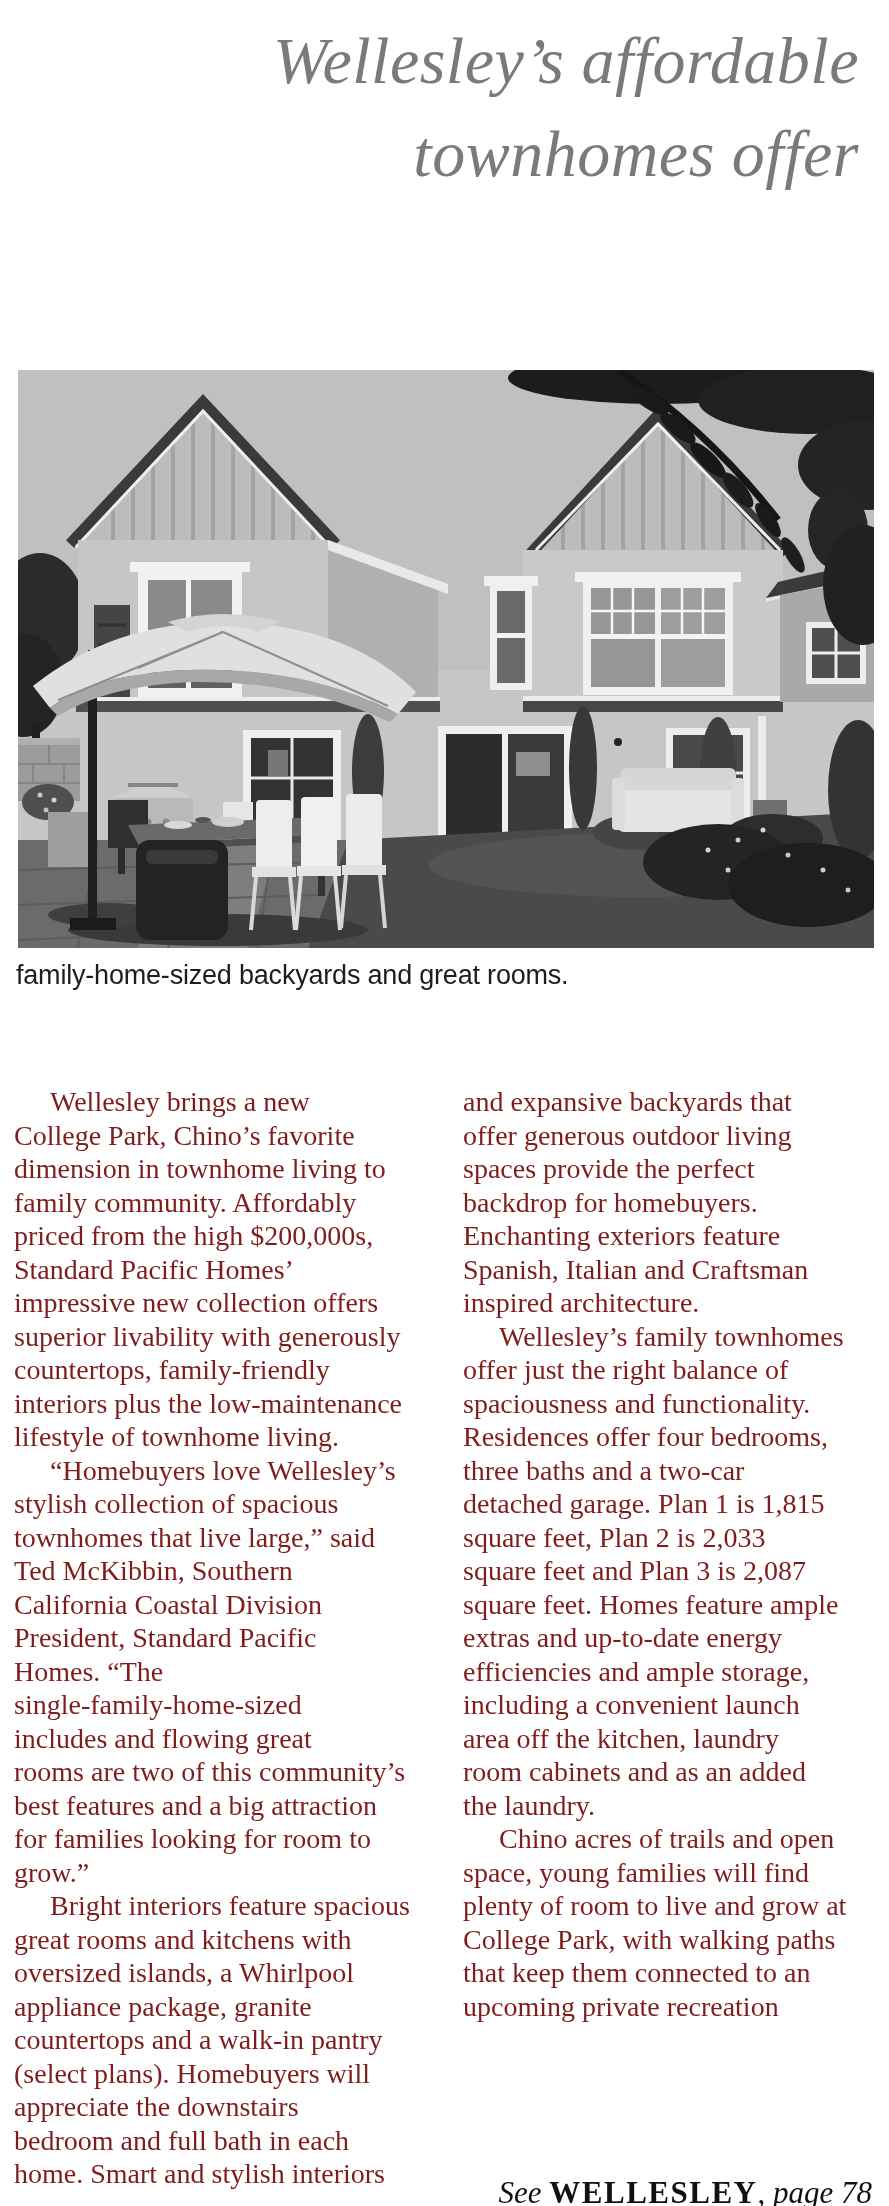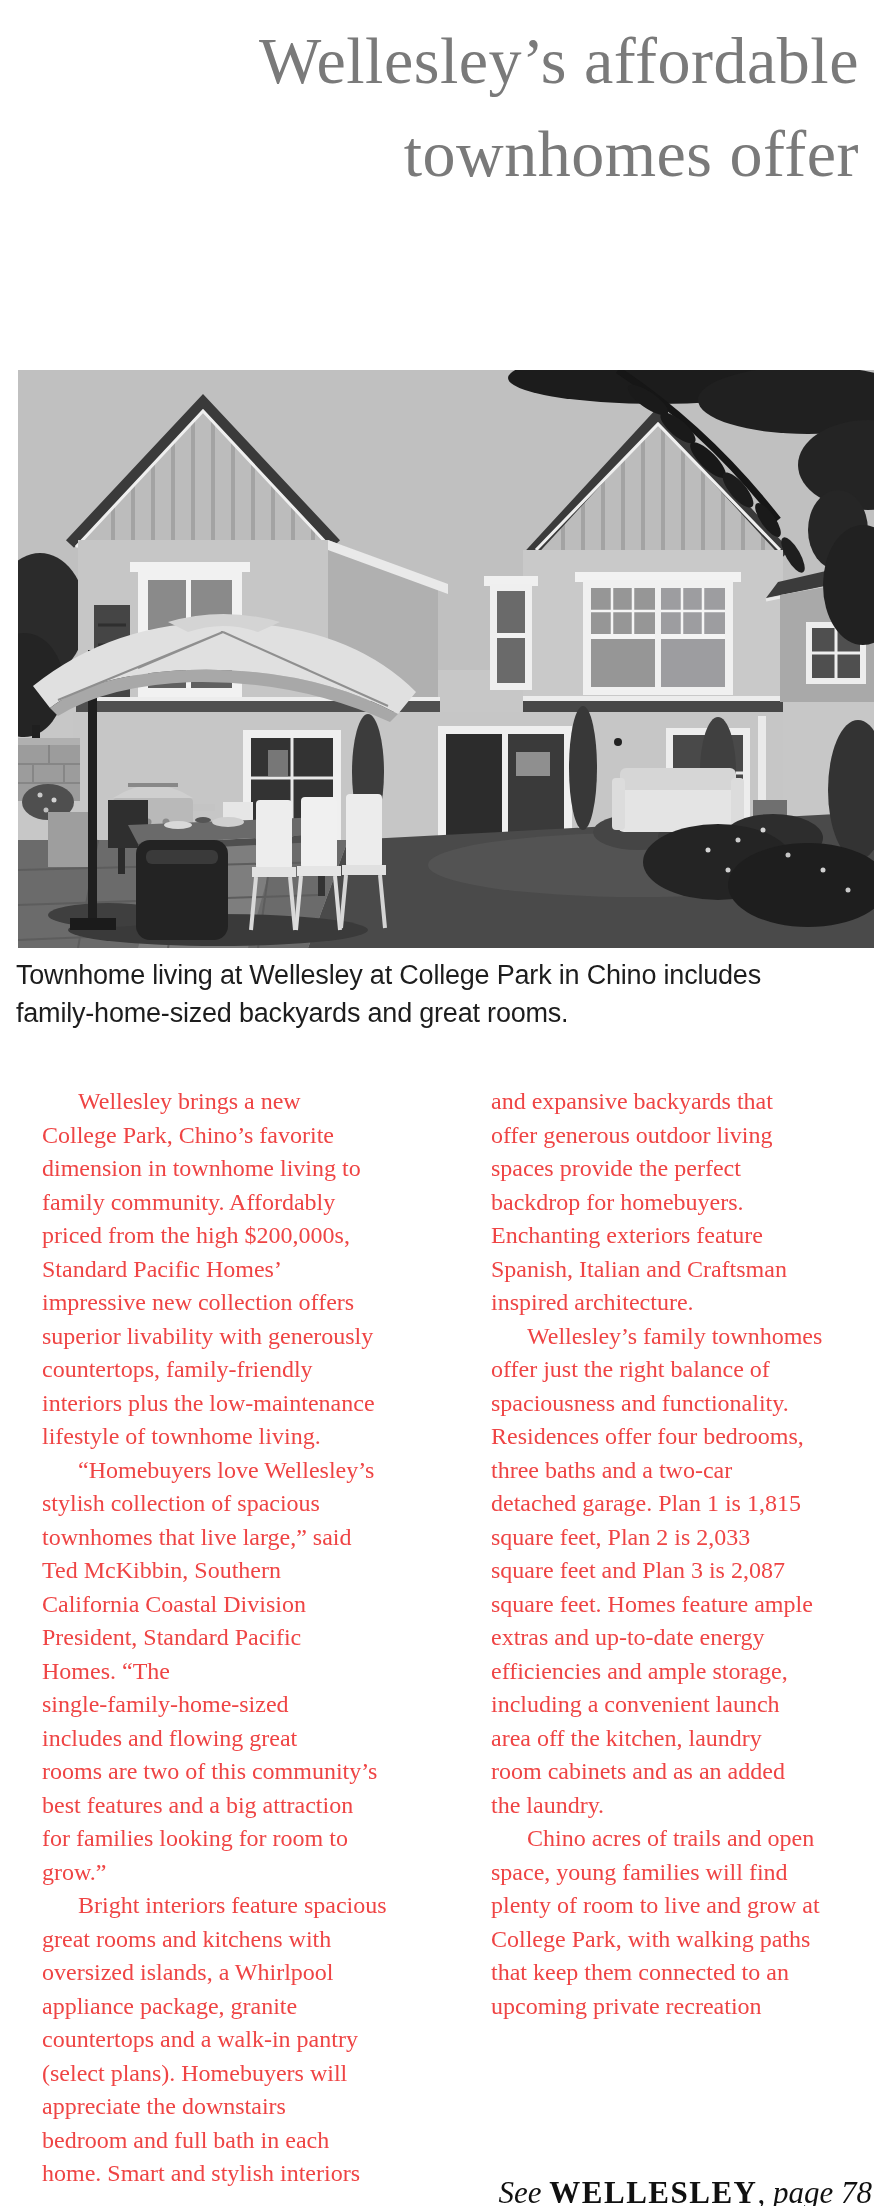--- a/index.html
+++ b/index.html
@@ -3,38 +3,38 @@
 <meta charset="utf-8">
 <style>
   html,body { margin:0; padding:0; background:#e9e9e9; }
   .page {
     position:relative; width:889px; height:2206px; margin:0 auto;
     background:#ffffff; overflow:hidden;
     font-family:"Liberation Serif", serif; color:#1c1c1c;
   }
   .headline {
     position:absolute; top:14px; left:0; right:30px;
-    text-align:right; font-weight:normal;
+    text-align:right; font-style:italic; font-weight:normal;
     font-size:66px; line-height:93px; color:#7a7a7a;
     letter-spacing:0.5px;
   }
   .photo {
     position:absolute; left:18px; top:370px; width:856px; height:578px;
     background:#c2c2c2; overflow:hidden;
   }
   .photo svg { display:block; }
   .caption {
     position:absolute; left:16px; top:956px;
     font-family:"Liberation Sans", sans-serif;
     font-size:27px; line-height:38px; color:#1d1d1d; letter-spacing:-0.2px;
   }
   .caption .cap-line { white-space:nowrap; }
   .col {
     position:absolute; top:1085px;
-    font-size:24px; line-height:33.5px; color:#ef4444;margin-left:28px;
+    font-size:28px; line-height:33.5px; color:#7f1d1d;
   }
   .col-left  { left:14px;  width:440px; }
   .col-right { left:463px; width:422px; }
   .col .line { white-space:nowrap; }
   .col .line.indent { padding-left:36px; }
   .jump {
     position:absolute; top:2139px; right:17px;
     font-size:31px; color:#111; white-space:pre-wrap;
   }
   .jump .see, .jump .pageref { font-style:italic; }
@@ -262,21 +262,20 @@
         <ellipse cx="750" cy="150" rx="20" ry="7" transform="rotate(55 750 150)" fill="#1a1a1a"></ellipse>
         <ellipse cx="775" cy="185" rx="20" ry="7" transform="rotate(60 775 185)" fill="#1e1e1e"></ellipse>
         <ellipse cx="820" cy="160" rx="30" ry="40" fill="#262626"></ellipse>
         <ellipse cx="845" cy="215" rx="40" ry="60" fill="#212121"></ellipse>
       </g>
     </svg>
   </div>
 
   <div class="caption">
 
-      <div class="cap-line">Townhome living at Wellesley at College Park in Chino includes</div>
 
       <div class="cap-line">family-home-sized backyards and great rooms.</div>
     </div>
 
   <div class="col col-left">
 
       <div class="line indent">Wellesley brings a new</div>
 
       <div class="line">College Park, Chino’s favorite</div>
 

